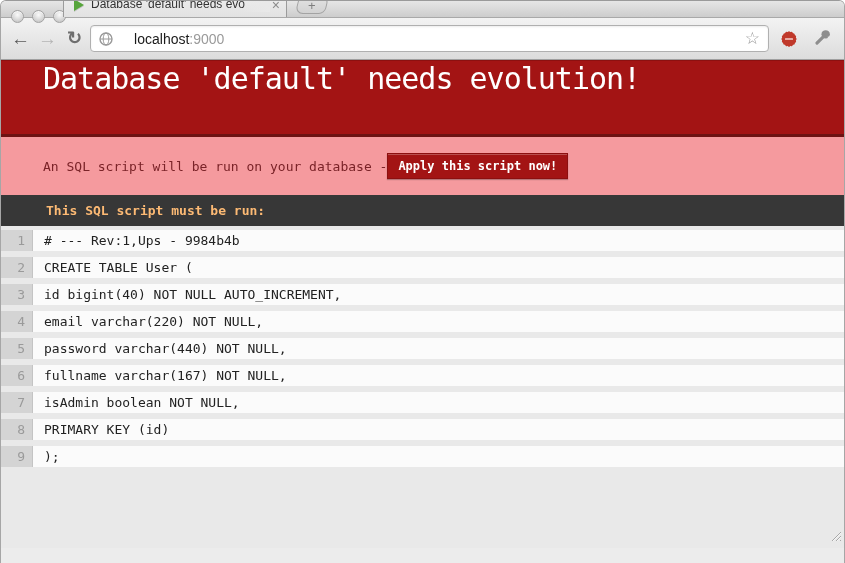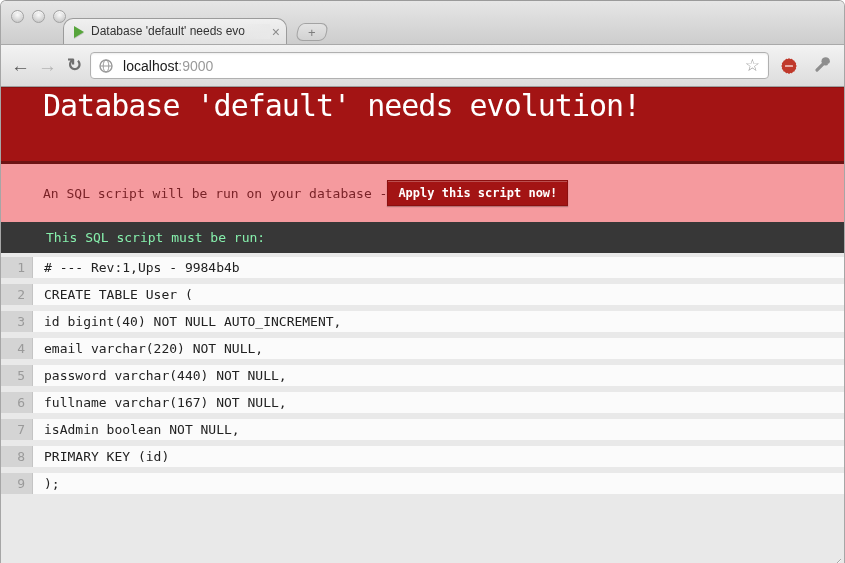--- a/index.html
+++ b/index.html
@@ -9,21 +9,21 @@
     border-radius: 6px 6px 0 0;
     overflow: hidden;
     border-top: 1px solid #9a9a9a;
     border-left: 1px solid #a6a6a6;
     border-right: 1px solid #a6a6a6;
     background: #ececec;
     position: relative;
   }
   
   .titlebar {
-    height: 44px;
+    height: 17px;
     background: linear-gradient(#e6e6e6, #cdcdcd);
     position: relative;
     border-bottom: 1px solid #a9a9a9;
   }
   .traffic-lights { position: absolute; top: 9px; left: 10px; display: flex; gap: 8px; }
   .light {
     width: 13px; height: 13px; border-radius: 50%;
     background: radial-gradient(circle at 50% 35%, #fafafa, #cfcfcf 70%, #bdbdbd);
     border: 1px solid #a2a2a2;
     box-shadow: inset 0 1px 1px rgba(255,255,255,.8);
@@ -73,21 +73,21 @@
     display: flex; align-items: center;
     padding: 0 10px; gap: 8px;
   }
   .nav-btn { font-size: 19px; line-height: 19px; cursor: pointer; user-select: none; }
   .back { color: #585858; font-weight: bold; }
   .forward { color: #b4b4b4; font-weight: bold; cursor: default; }
   .reload { color: #6e6e6e; font-size: 18px; font-weight: bold; margin-left: 2px; }
   .omnibox {
     flex: 1; height: 27px;
     background: #fff; border: 1px solid #b0b0b0; border-radius: 4px;
-    display: flex; align-items: center; padding: 12px 8px; gap: 10px;
+    display: flex; align-items: center; padding: 12px 8px; gap: 21px;
     box-shadow: inset 0 1px 2px rgba(0,0,0,.08);
     cursor: text;
   }
   .globe-icon { flex: none; display: flex; }
   .url { font-size: 14px; color: #1a1a1a; flex: 1; white-space: nowrap; overflow: hidden; }
   .url .port { color: #9a9a9a; }
   .star { flex: none; color: #9a9a9a; font-size: 17px; line-height: 17px; cursor: pointer; }
   .ext-icon, .wrench-btn { flex: none; display: flex; align-items: center; cursor: pointer; padding: 2px; }
   
   .page { height: 488px; background: #e9e9e9; font-family: "DejaVu Sans Mono", monospace; position: relative; }
@@ -108,21 +108,21 @@
   .apply-btn {
     background: #a31414; color: #fff;
     font-family: "DejaVu Sans Mono", monospace; font-size: 12px; font-weight: bold;
     border: 1px solid #8c0f0f; border-radius: 0;
     padding: 5px 10px; cursor: pointer;
     box-shadow: inset 0 1px 0 rgba(255,255,255,.25), 0 1px 1px rgba(0,0,0,.25);
     white-space: nowrap;
   }
   .script-hdr {
     height: 31px; background: #373737;
-    color: #86efac; font-size: 13px; font-weight: normal;
+    color: #fdba74; font-size: 13px; font-weight: bold;
     line-height: 31px; padding: 0 45px;
     white-space: nowrap;
   }
   .script-lines { padding-top: 4px; }
   .script-line { display: flex; height: 21px; line-height: 21px; margin-bottom: 6px; font-size: 13px; }
   .ln-num {
     flex: none; width: 32px; background: #d4d4d4;
     border-right: 1px solid #c4c4c4;
     color: #9a9a9a; text-align: right; padding-right: 7px;
   }

